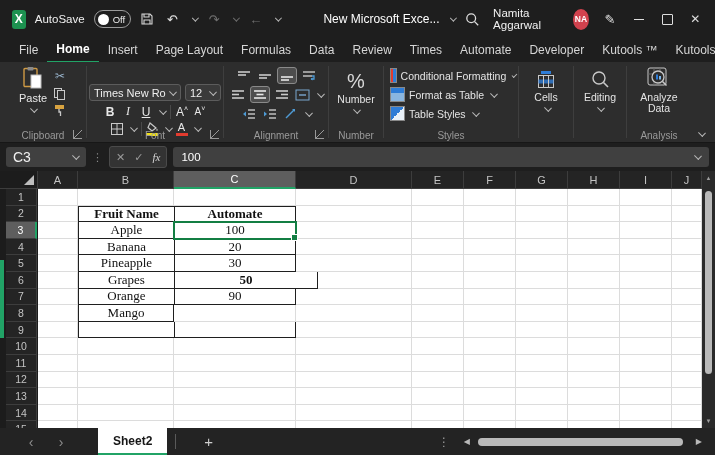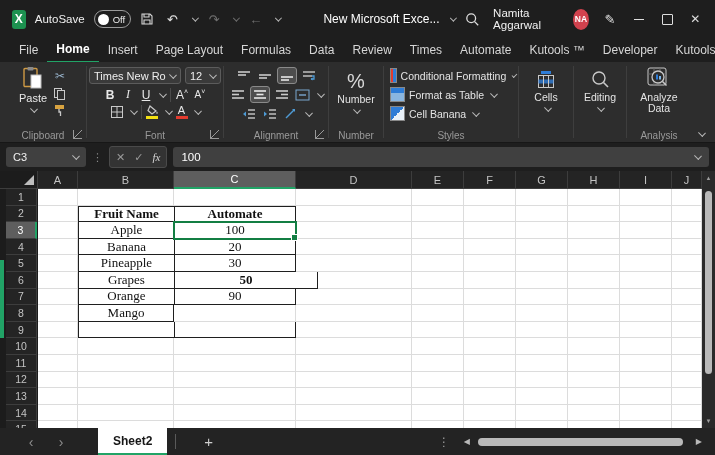--- a/index.html
+++ b/index.html
@@ -49,21 +49,21 @@
   .alico{width:18px;height:15px;display:flex;align-items:center;justify-content:center;border-radius:3px}
   .alico.on{background:#4d4d4d;border:1px solid #8a8a8a}
   .stylerow{display:flex;align-items:center;gap:4px;height:19px;width:100%;padding-left:4px;box-sizing:border-box}
   .stylelabel{font-size:10.5px;color:#e4e4e4;white-space:nowrap}
   .pct{font-size:20px;color:#d8d8d8;line-height:20px}
   .smalllabel{font-size:10.5px;color:#e4e4e4;text-align:center}
   .collapse{position:absolute;right:10px;bottom:4px}
   
   .fbar{height:28px;display:flex;align-items:center;padding:0 6px;gap:6px;background:#1e1e1e}
   .namebox{width:80px;height:20px;background:#404040;border-radius:3px;display:flex;align-items:center;padding:0 7px;
-           font-size:11px;color:#f0f0f0;box-sizing:border-box}
+           font-size:14px;color:#f0f0f0;box-sizing:border-box}
   .namebox .chv{margin-left:auto}
   .fdots{color:#8a8a8a;font-size:11px}
   .fxgroup{height:20px;background:#333;border:1px solid #4a4a4a;border-radius:3px;display:flex;align-items:center;padding:0 6px;gap:9px}
   .fxgroup span{color:#9a9a9a;font-size:11px}
   .fx{font-family:"Liberation Serif",serif;font-style:italic;color:#d6d6d6 !important;font-size:12px}
   .finput{flex:1;height:20px;background:#404040;border-radius:3px;display:flex;align-items:center;padding:0 8px;
           font-size:11.5px;color:#fff;box-sizing:border-box}
   .finput .chv{margin-left:auto}
   
   .gridwrap{height:257px;position:relative;background:#fff}
@@ -157,22 +157,22 @@
   <div id="ribbon-tabs" style="display:flex;align-items:center">
       <div class="rtab">File</div>
       <div class="rtab active">Home</div>
       <div class="rtab">Insert</div>
       <div class="rtab">Page Layout</div>
       <div class="rtab">Formulas</div>
       <div class="rtab">Data</div>
       <div class="rtab">Review</div>
       <div class="rtab">Times</div>
       <div class="rtab">Automate</div>
+      <div class="rtab">Developer</div>
       <div class="rtab">Kutools ™</div>
-      <div class="rtab">Developer</div>
       <div class="rtab">Kutools Plus</div>
     </div>
 
 </div>
 
 <div class="ribbon">
 
   <div class="rgroup" style="width:86px">
     <div style="display:flex;gap:6px;align-items:flex-start">
       <div class="bigbtn">
@@ -199,21 +199,21 @@
             </svg>
         </span>
       </div>
     </div>
     <span class="grouplabel">Clipboard</span>
     <span class="launch glaunch"></span>
   </div>
   <div class="gsep"></div>
 
   <div class="rgroup" style="width:136px">
-    <div class="minirow" style="margin-top:1px">
+    <div class="minirow" style="margin-top:18px">
       <span class="combo" style="width:92px">
         <span>Times New Ro</span>
           <span class="chv" style="margin-left:auto"></span>
       </span>
       <span class="combo" style="width:36px">
         <span>12</span>
           <span class="chv" style="margin-left:auto"></span>
       </span>
     </div>
     <div class="minirow" style="margin-top:3px">
@@ -378,21 +378,21 @@
           <div class="stylelabel">Conditional Formatting</div>
           <div class="chv"></div>
         </div>
         <div class="stylerow">
           <div style="width: 13px; height: 13px; border: 1px solid rgb(136, 136, 136); background: linear-gradient(rgb(46, 124, 214) 40%, rgb(138, 182, 224) 40%);"></div>
           <div class="stylelabel">Format as Table</div>
           <div class="chv"></div>
         </div>
         <div class="stylerow">
           <div style="width: 13px; height: 13px; border: 1px solid rgb(136, 136, 136); background: linear-gradient(135deg, rgb(46, 124, 214) 50%, rgb(232, 240, 248) 50%);"></div>
-          <div class="stylelabel">Cell Banana</div>
+          <div class="stylelabel">Table Styles</div>
           <div class="chv"></div>
         </div>
       </div>
     <span class="grouplabel">Styles</span>
   </div>
   <div class="gsep"></div>
 
   <div class="rgroup" style="width:54px">
     <div class="bigbtn" style="margin-top:4px">
       <svg width="22" height="19" viewBox="0 0 22 19">

